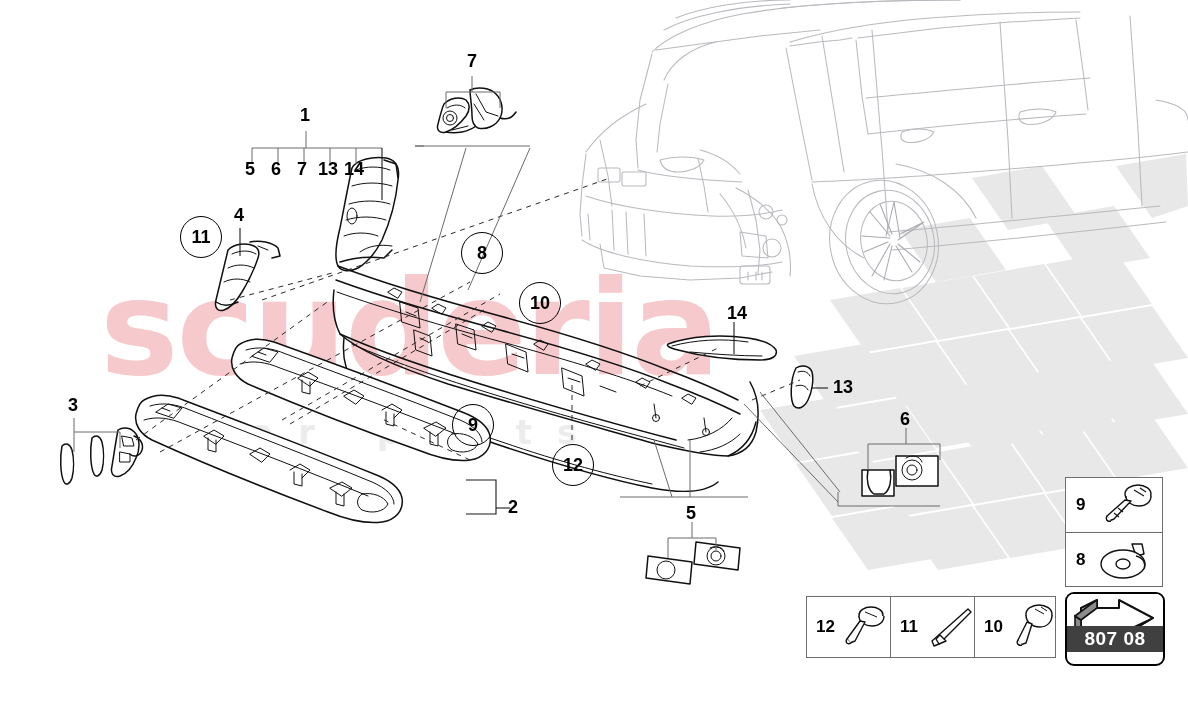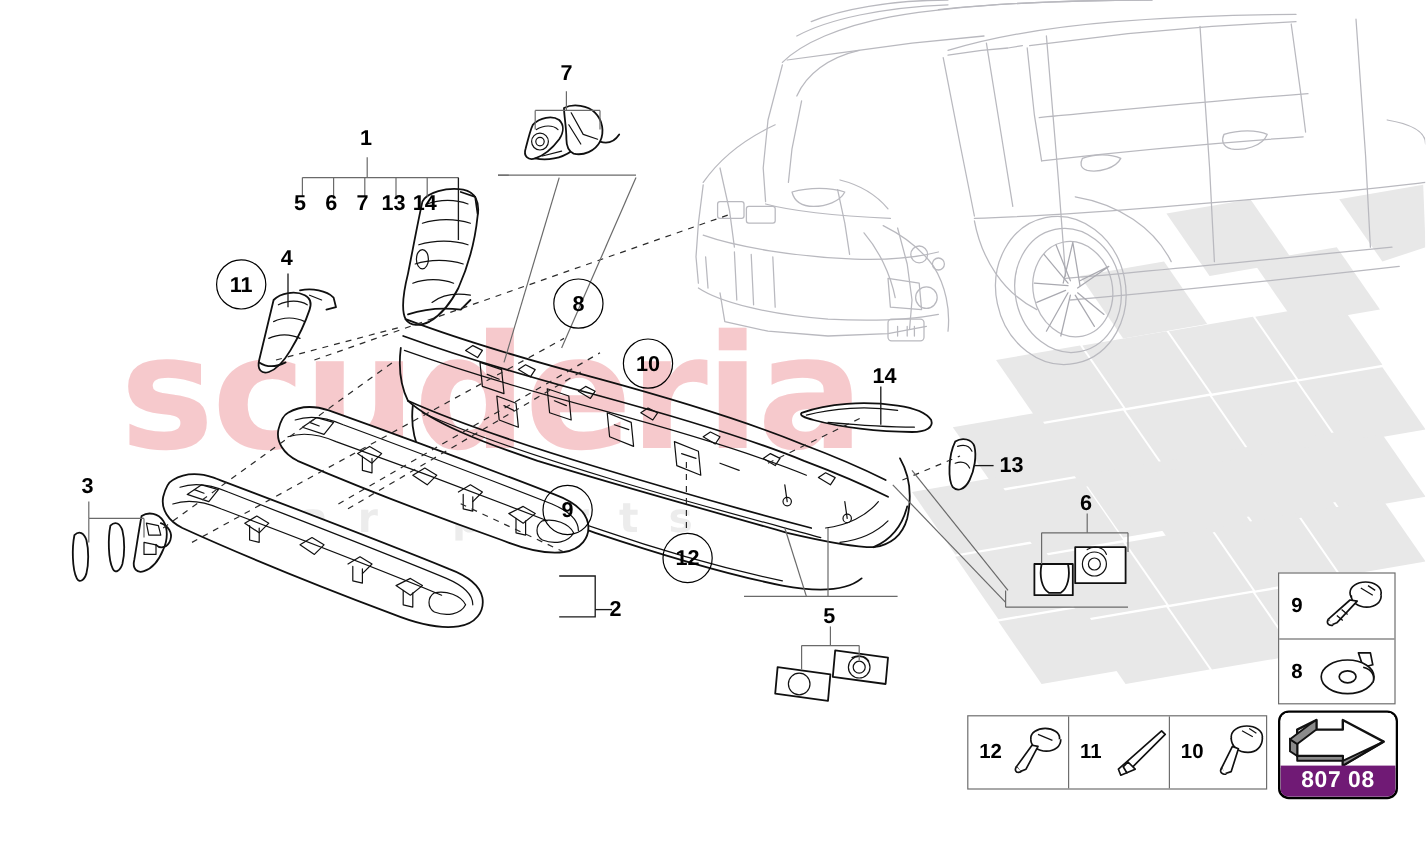--- a/index.html
+++ b/index.html
@@ -111,22 +111,22 @@
     border:2px solid #000;
     border-radius:9px;
     background:#fff;
     overflow:hidden;
     box-sizing:border-box;
   }
   .partno-box .arrowzone{
     height:46px;position:relative;background:#fff;
   }
   .partno-box .pn{
-    position:absolute;left:0;right:0;bottom:0;
-    height:26px;background:#701a75;color:#fff;
+    position:absolute;left:0;right:0;bottom:12px;
+    height:26px;background:#404040;color:#fff;
     font-size:19px;font-weight:700;
     display:flex;align-items:center;justify-content:center;
     letter-spacing:0.5px;
     font-family:"Liberation Sans", sans-serif;
   }
 </style>
 </head>
 <body>
 
 <div id="sheet">

